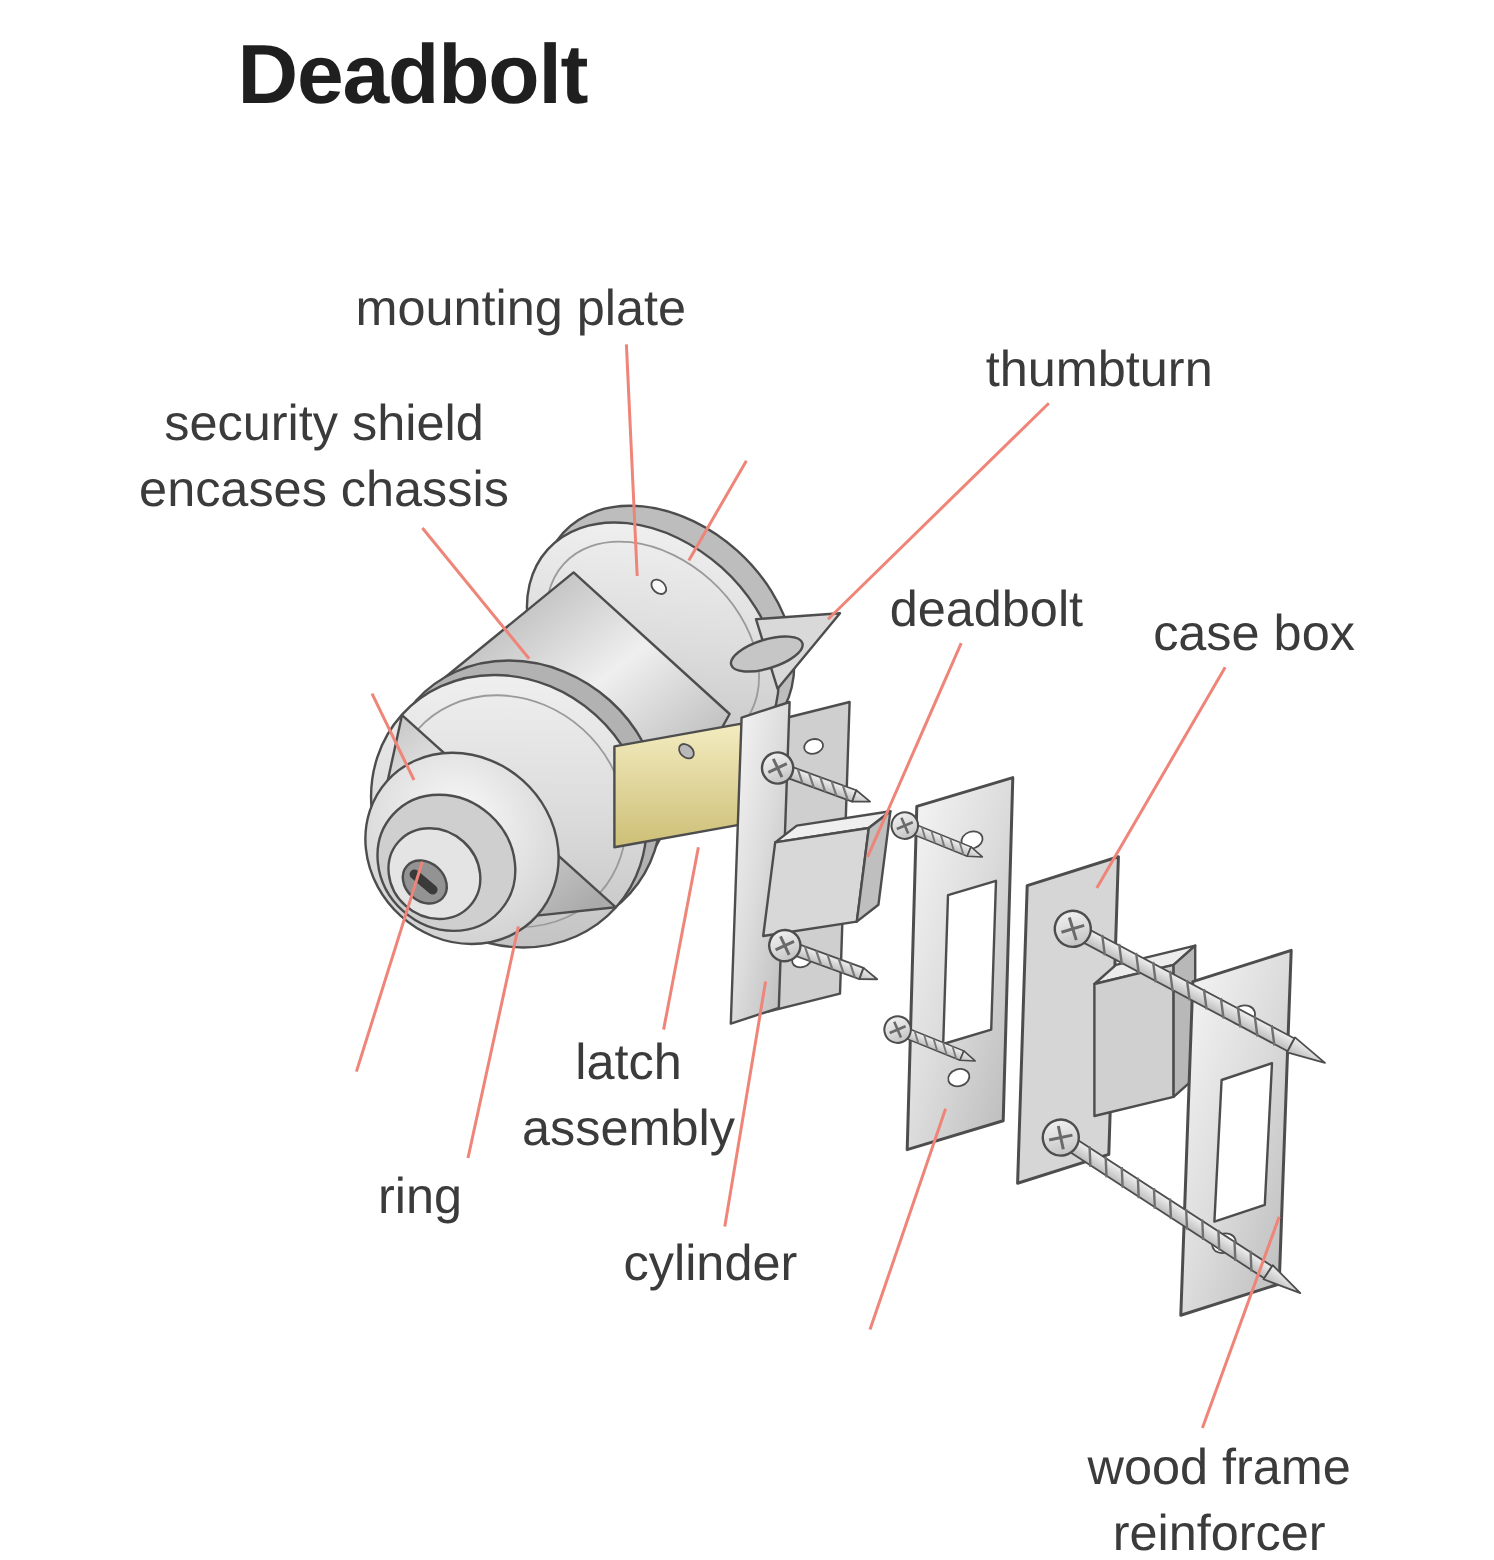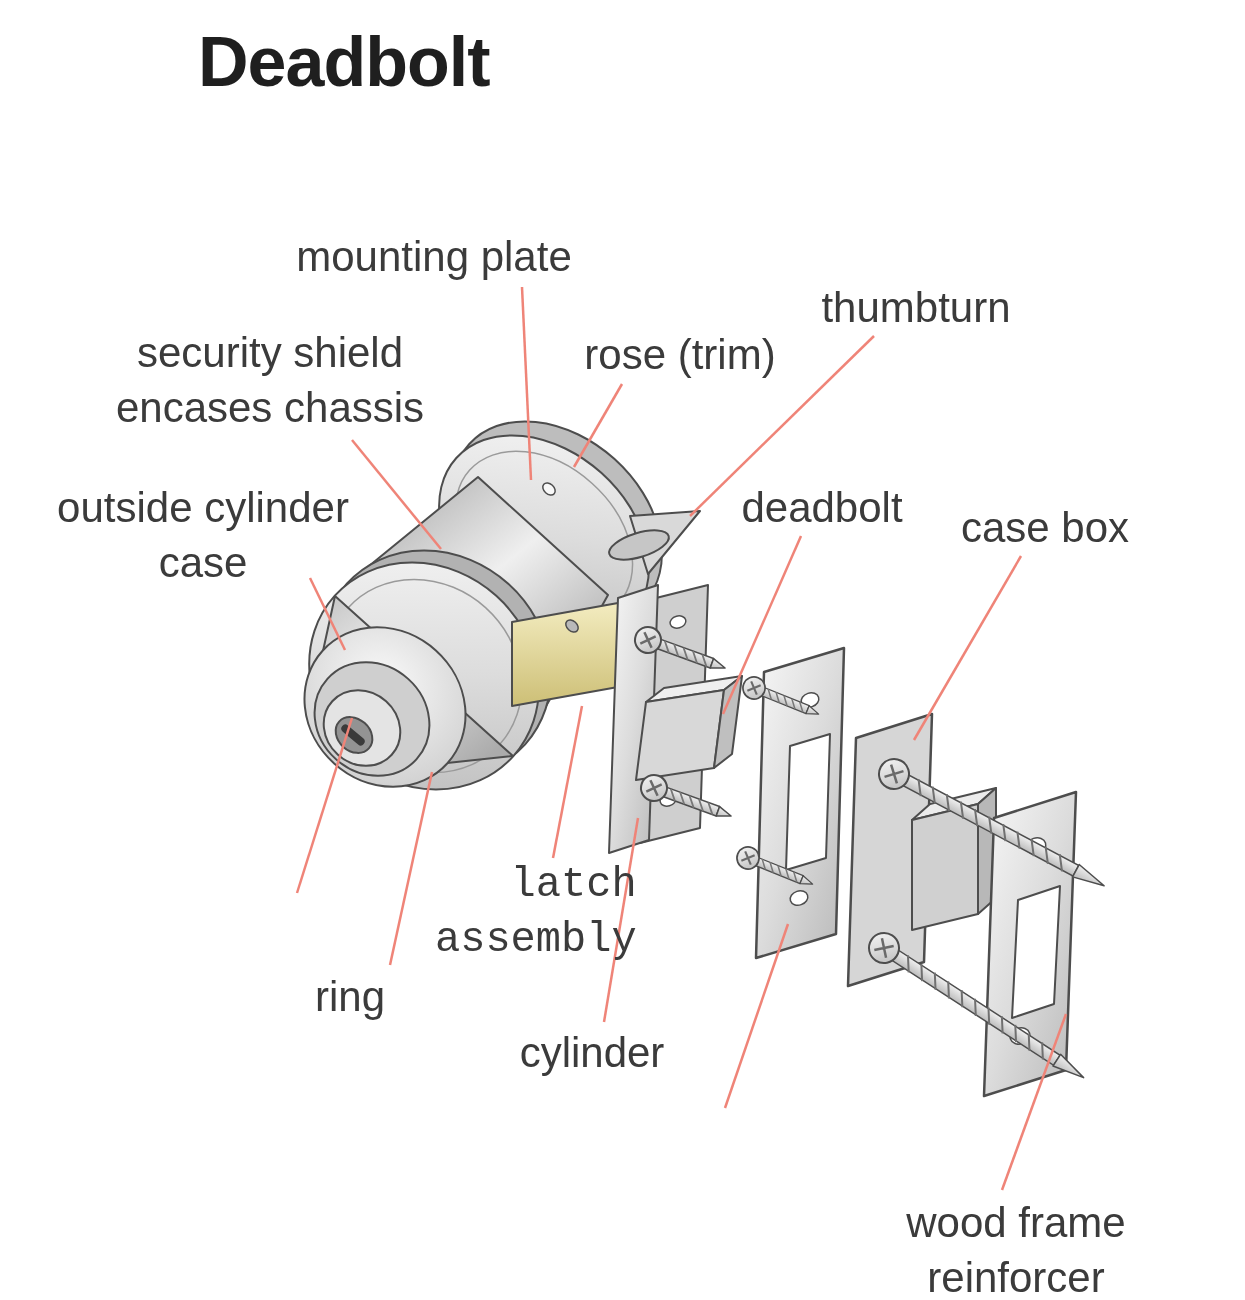--- a/index.html
+++ b/index.html
@@ -8,21 +8,21 @@
   .stage svg{position:absolute;left:0;top:0;}
   .title{
     position:absolute;left:198px;top:22px;
     font-size:70px;font-weight:600;color:#1f1f1f;letter-spacing:-1px;
   }
   .lbl{
     position:absolute;transform:translateX(-50%);
     text-align:center;font-size:42px;line-height:1.3;color:#3b3b3b;
     white-space:pre-line;
   }
-  .lbl.left{transform:none;text-align:right;font-family:Liberation Mono, monospace;}
+  .lbl.left{transform:none;text-align:center;}
 </style>
 </head>
 <body>
 
 <div class="stage">
 
   <svg width="1245" height="1300" viewBox="0 0 1245 1300">
     <defs>
       <linearGradient id="gMetal" x1="0" y1="0" x2="1" y2="1">
         <stop offset="0" stop-color="#f7f7f7"></stop>
@@ -167,24 +167,21 @@
       <line x1="725" y1="1108" x2="788" y2="924"></line>
       <line x1="1002" y1="1190" x2="1066" y2="1014"></line>
     </g>
   </svg>
 
   <div class="title">Deadbolt</div>
 
   <div class="lbl" style="left:270px;top:326px">security shield
 encases chassis</div>
   <div class="lbl" style="left:434px;top:230px">mounting plate</div>
-  <div class="lbl" style="left:680px;top:328px">rose (trim)</div>
   <div class="lbl" style="left:916px;top:281px">thumbturn</div>
-  <div class="lbl" style="left:203px;top:481px">outside cylinder
-case</div>
   <div class="lbl" style="left:822px;top:481px">deadbolt</div>
   <div class="lbl" style="left:1045px;top:501px">case box</div>
   <div class="lbl" style="left:350px;top:970px">ring</div>
   <div class="lbl left" style="left:435px;top:858px">latch
 assembly</div>
   <div class="lbl" style="left:592px;top:1026px">cylinder</div>
   <div class="lbl" style="left:1016px;top:1196px">wood frame reinforcer</div>
 
 </div>
 

